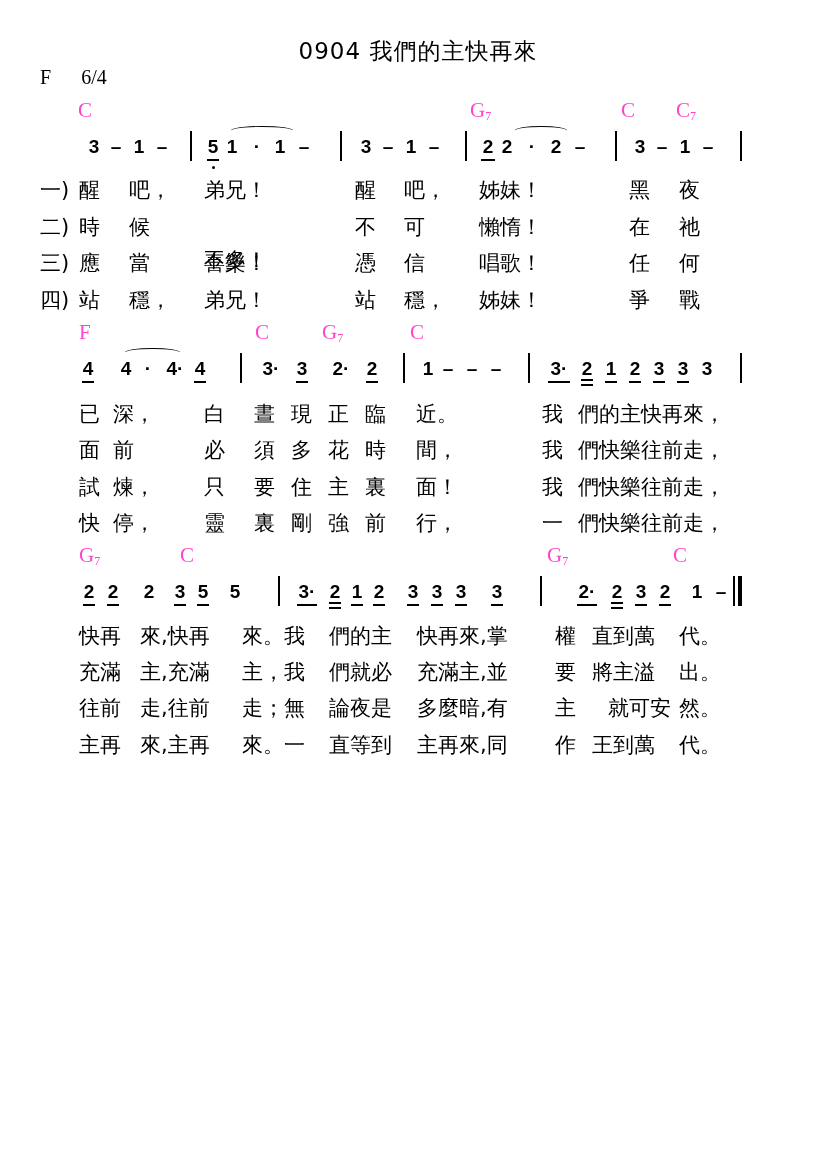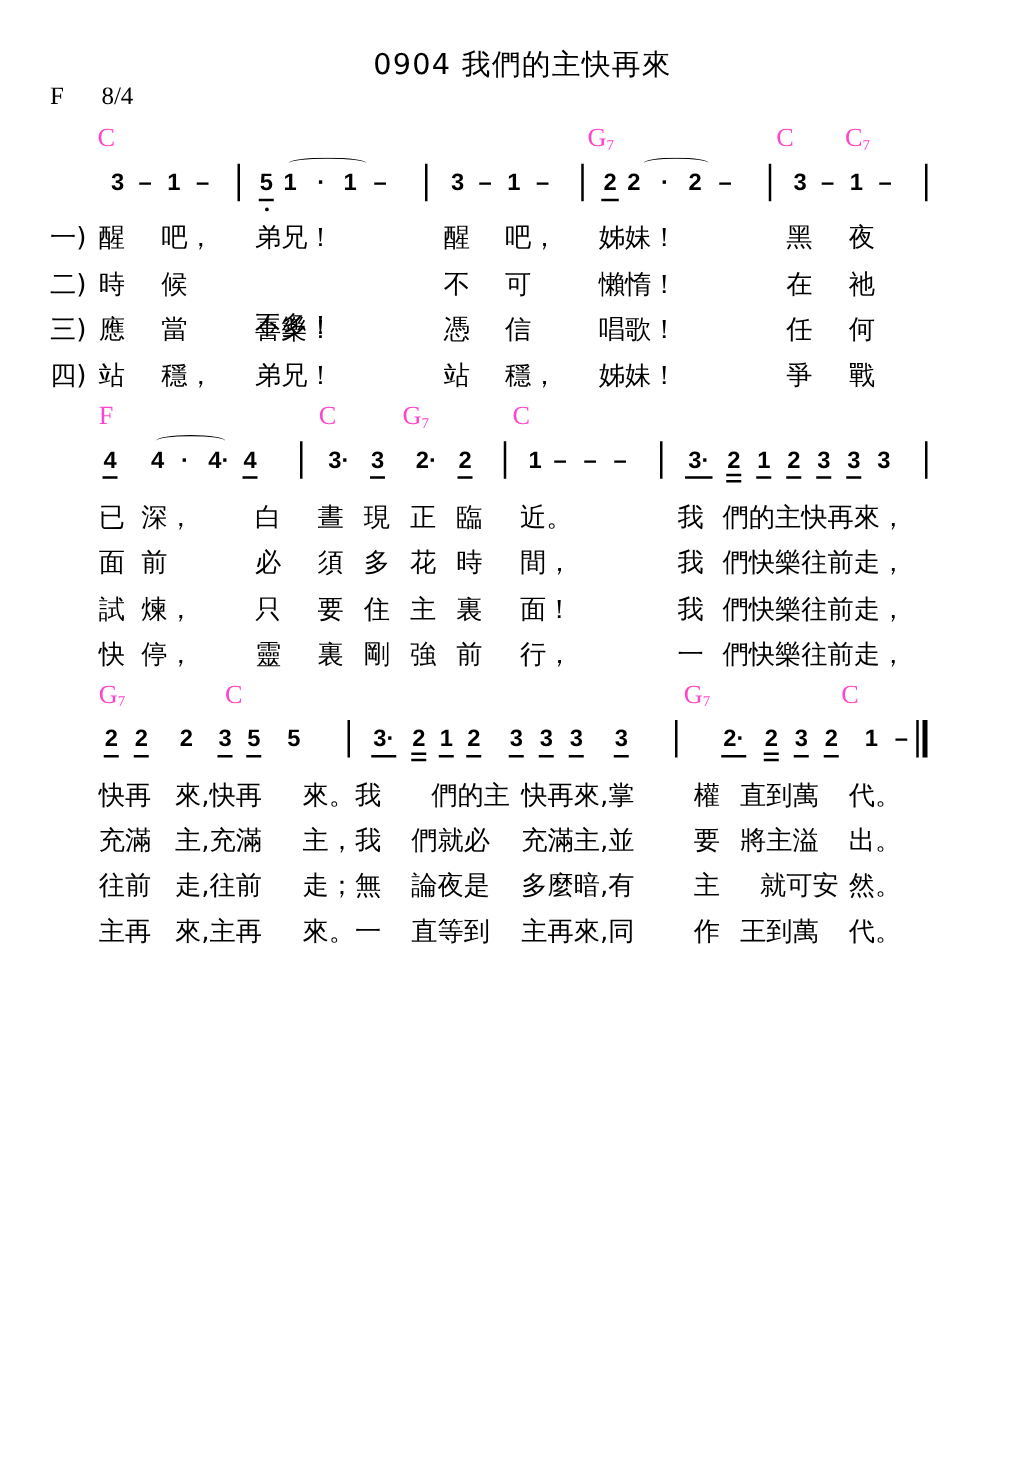--- a/index.html
+++ b/index.html
@@ -20,21 +20,21 @@
     .tie { position: absolute; border-top: 1.5px solid #000; border-radius: 50% 50% 0 0; height: 8px; }
     .lyr { font-family: "DejaVu Sans", sans-serif; font-size: 21px; }
     .dbar1 { position: absolute; width: 1.5px; height: 30px; background: #000; }
     .dbar2 { position: absolute; width: 4px; height: 30px; background: #000; }
   </style>
 </head>
 <body>
 
 <div class="abs title">0904 我們的主快再來</div>
 <div class="abs meta">
-  <span>F</span><span>8/4</span>
+  <span>F</span><span>6/4</span>
 </div>
 
 <div>
 
   <div class="abs chord" style="top:98px;left:78px;"><span>C</span><sub></sub></div>
   <div class="abs chord" style="top:98px;left:470px;"><span>G</span><sub>7</sub></div>
   <div class="abs chord" style="top:98px;left:621px;"><span>C</span><sub></sub></div>
   <div class="abs chord" style="top:98px;left:676px;"><span>C</span><sub>7</sub></div>
 
   <div class="abs note" style="top:136px;left:84px;">
@@ -191,21 +191,21 @@
   <div class="abs note" style="top:581px;left:560px;margin-left:16px;">
     <span class="n u1" style="width:22px">2·</span><span style="display:inline-block;width:12px"></span><span class="n u2" style="width:14px">2</span><span style="display:inline-block;width:10px"></span><span class="n u1" style="width:14px">3</span><span style="display:inline-block;width:10px"></span><span class="n u1" style="width:14px">2</span><span style="display:inline-block;width:18px"></span><span class="n" style="width:14px">1</span><span style="display:inline-block;width:8px"></span><span class="n" style="width:18px">–</span>
   </div>
   <div class="dbar1" style="left:733px;top:576px;"></div>
   <div class="dbar2" style="left:738px;top:576px;"></div>
 
   <div>
     <div class="abs lyr" style="top:622px;left:79px;">快再</div>
     <div class="abs lyr" style="top:622px;left:140px;">來,快再</div>
     <div class="abs lyr" style="top:622px;left:242px;">來。我</div>
-    <div class="abs lyr" style="top:622px;left:345px;">們的主</div>
+    <div class="abs lyr" style="top:622px;left:329px;">們的主</div>
     <div class="abs lyr" style="top:622px;left:417px;">快再來,掌</div>
     <div class="abs lyr" style="top:622px;left:555px;">權</div>
     <div class="abs lyr" style="top:622px;left:592px;">直到萬</div>
     <div class="abs lyr" style="top:622px;left:679px;">代。</div>
 
     <div class="abs lyr" style="top:658px;left:79px;">充滿</div>
     <div class="abs lyr" style="top:658px;left:140px;">主,充滿</div>
     <div class="abs lyr" style="top:658px;left:242px;">主，我</div>
     <div class="abs lyr" style="top:658px;left:329px;">們就必</div>
     <div class="abs lyr" style="top:658px;left:417px;">充滿主,並</div>

